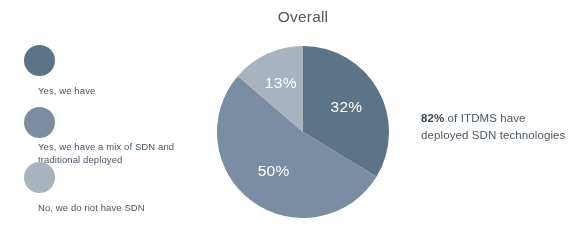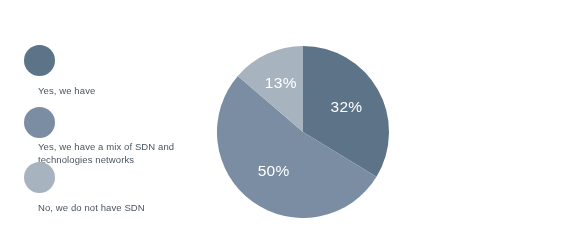--- a/index.html
+++ b/index.html
@@ -125,42 +125,46 @@
 
   <div class="legend">
 
     <div class="legend-item i0">
       <span class="legend-swatch" style="background: rgb(93, 116, 136);"></span>
       <span class="legend-label">Yes, we have</span>
     </div>
 
     <div class="legend-item i1">
       <span class="legend-swatch" style="background: rgb(123, 141, 163);"></span>
-      <span class="legend-label">Yes, we have a mix of SDN and technologies networks</span>
+      <span class="legend-label">Yes, we have a mix of SDN and traditional deployed</span>
     </div>
 
     <div class="legend-item i2">
       <span class="legend-swatch" style="background: rgb(168, 179, 192);"></span>
       <span class="legend-label">No, we do not have SDN</span>
     </div>
 
   </div>
 
+  <div class="chart-title">Overall</div>
 
   <div class="pie-wrap">
     <svg class="pie-svg" viewBox="0 0 172 172">
       <g id="pie-slices">
           <path d="M 86 86 L 86.00 0.00 A 86 86 0 0 1 159.51 130.63 Z" fill="#5d7488"></path>
           <path d="M 86 86 L 159.51 130.63 A 86 86 0 1 1 20.84 29.88 Z" fill="#7b8da3"></path>
           <path d="M 86 86 L 20.84 29.88 A 86 86 0 0 1 86.00 0.00 Z" fill="#a8b3c0"></path>
         </g>
       <g id="pie-slice-labels">
           <text class="slice-label" x="129.47" y="61.54">32%</text>
           <text class="slice-label" x="56.68" y="126.35">50%</text>
           <text class="slice-label" x="63.78" y="37.53">13%</text>
         </g>
     </svg>
   </div>
 
   <div class="callout">
+    <div class="callout-text">
+      <span class="stat">82%</span><span> of ITDMS have deployed SDN technologies</span>
+    </div>
   </div>
 
 </div>
 
 </body></html>

